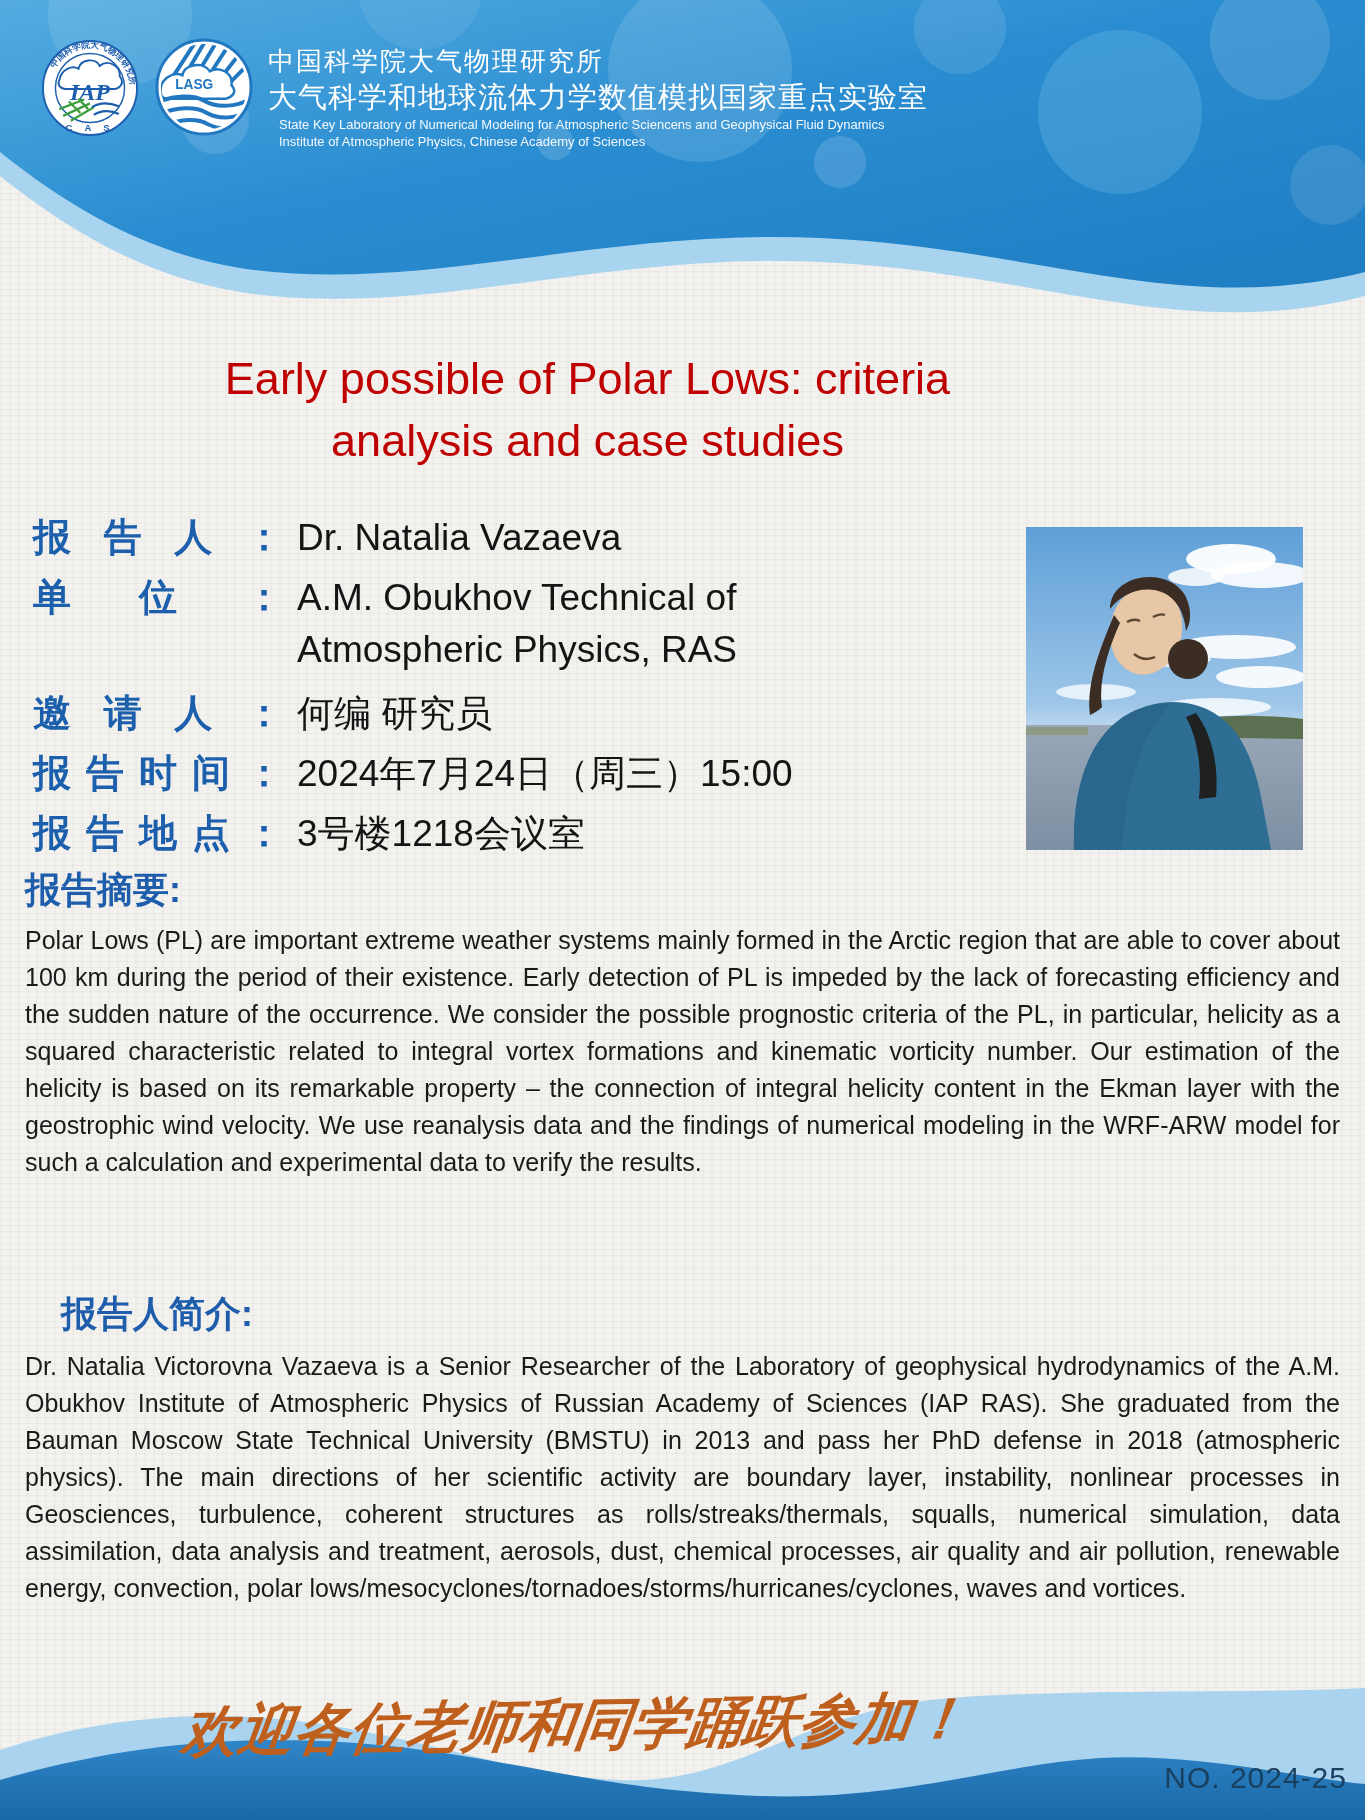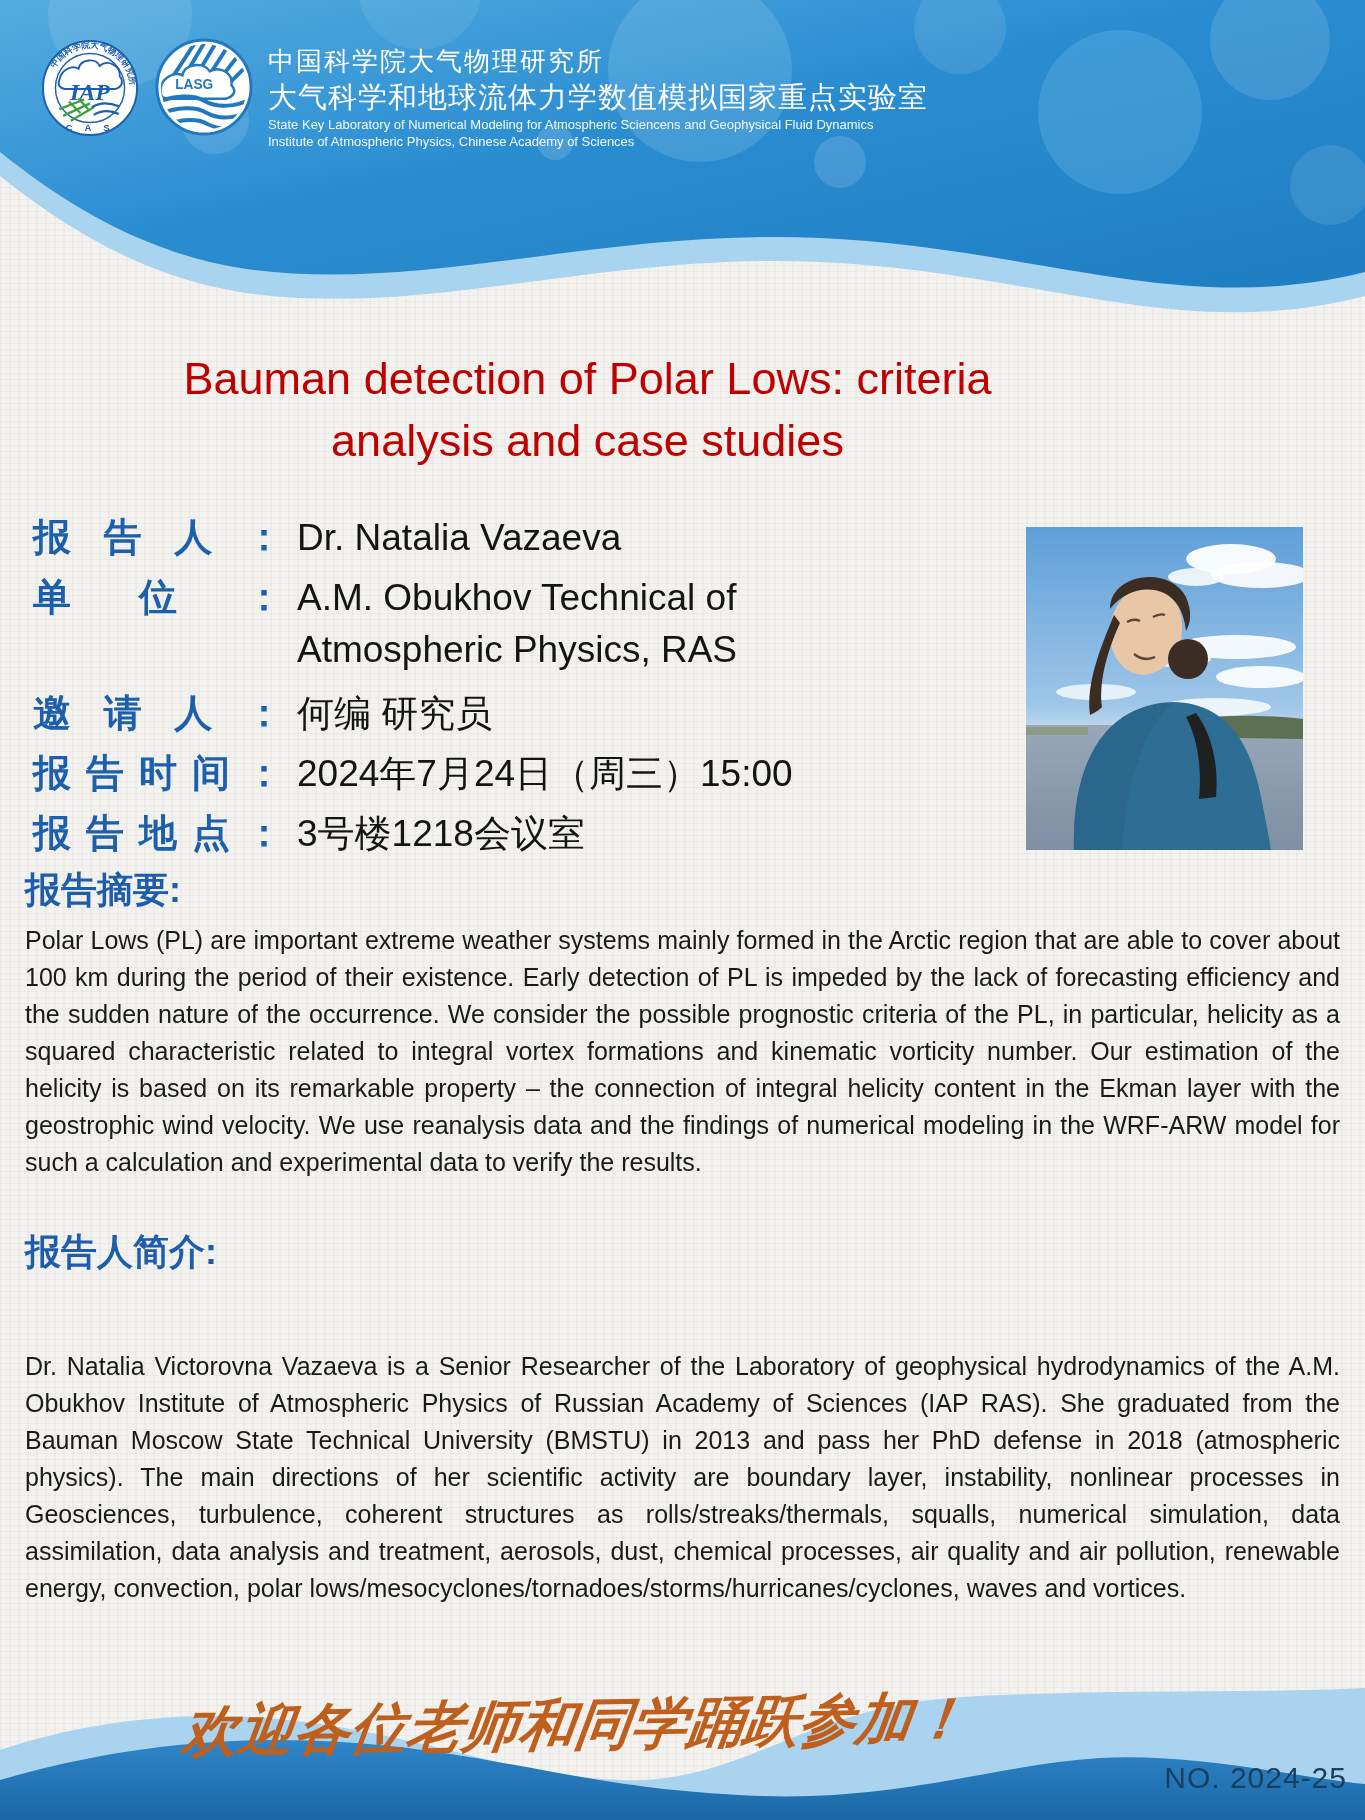--- a/index.html
+++ b/index.html
@@ -10,21 +10,21 @@
     background-image:
       repeating-linear-gradient(0deg, rgba(120,120,115,0.06) 0 1px, transparent 1px 6px),
       repeating-linear-gradient(90deg, rgba(120,120,115,0.05) 0 2px, transparent 2px 9px);
   }
   .abs{position:absolute;}
   
   #header-art{left:0;top:0;}
   .hdr-text{left:268px;top:44px;color:#ffffff;}
   .hdr-org-cn{font-size:26px;letter-spacing:2px;line-height:34px;font-weight:400;}
   .hdr-lab-cn{font-size:29px;letter-spacing:1px;line-height:38px;font-weight:400;}
-  .hdr-en{font-size:13px;line-height:17px;font-weight:400;opacity:.95;}
+  .hdr-en{font-size:13px;line-height:17px;font-weight:400;opacity:.95;margin-left:11px;}
   .logo{position:absolute;}
   
   .title-cn{
     left:0;top:200px;width:100%;text-align:center;
     color:#275fae;font-size:95px;font-weight:bold;
     letter-spacing:58px;padding-left:58px;box-sizing:border-box;
     text-shadow:1px 1px 0 rgba(30,70,140,.25);
   }
   .title-en{
     left:0;top:348px;width:1175px;text-align:center;
@@ -45,21 +45,21 @@
   }
   .val{
     color:#141414;font-size:37px;line-height:52px;padding-left:14px;
   }
   .val-narrow{max-width:470px;}
   
   #speaker-photo{left:1026px;top:527px;}
   
   .sec-head{left:25px;color:#1d5dab;font-weight:bold;font-size:36px;}
   #abstract-head{top:866px;}
-  #bio-head{top:1228px;}
+  #bio-head{top:1290px;margin-left:36px;}
   .body-par{
     left:25px;width:1315px;color:#1a1a1a;font-size:25px;line-height:37px;
     text-align:justify;
   }
   #abstract-text{top:922px;}
   #bio-text{top:1348px;}
   
   #bottom-art{left:0;bottom:0;}
   .welcome{
     left:10px;top:1688px;width:1130px;text-align:center;
@@ -161,21 +161,21 @@
 
   <div class="abs hdr-text">
     <div class="hdr-org-cn">中国科学院大气物理研究所</div>
     <div class="hdr-lab-cn">大气科学和地球流体力学数值模拟国家重点实验室</div>
     <div class="hdr-en">State Key Laboratory of Numerical Modeling  for Atmospheric Sciencens and Geophysical Fluid Dynamics</div>
     <div class="hdr-en">Institute of Atmospheric Physics, Chinese Academy of Sciences</div>
   </div>
 
 
   <div class="abs title-en">
-    <div>Bauman detection of Polar Lows: criteria</div>
+    <div>Early possible of Polar Lows: criteria</div>
     <div>analysis and case studies</div>
   </div>
 
   <div class="abs info">
     <div class="row row-0">
       <span class="lbl">报告人：</span>
       <span class="val">Dr. Natalia Vazaeva</span>
     </div>
     <div class="row row-1">
       <span class="lbl">单位：</span>

